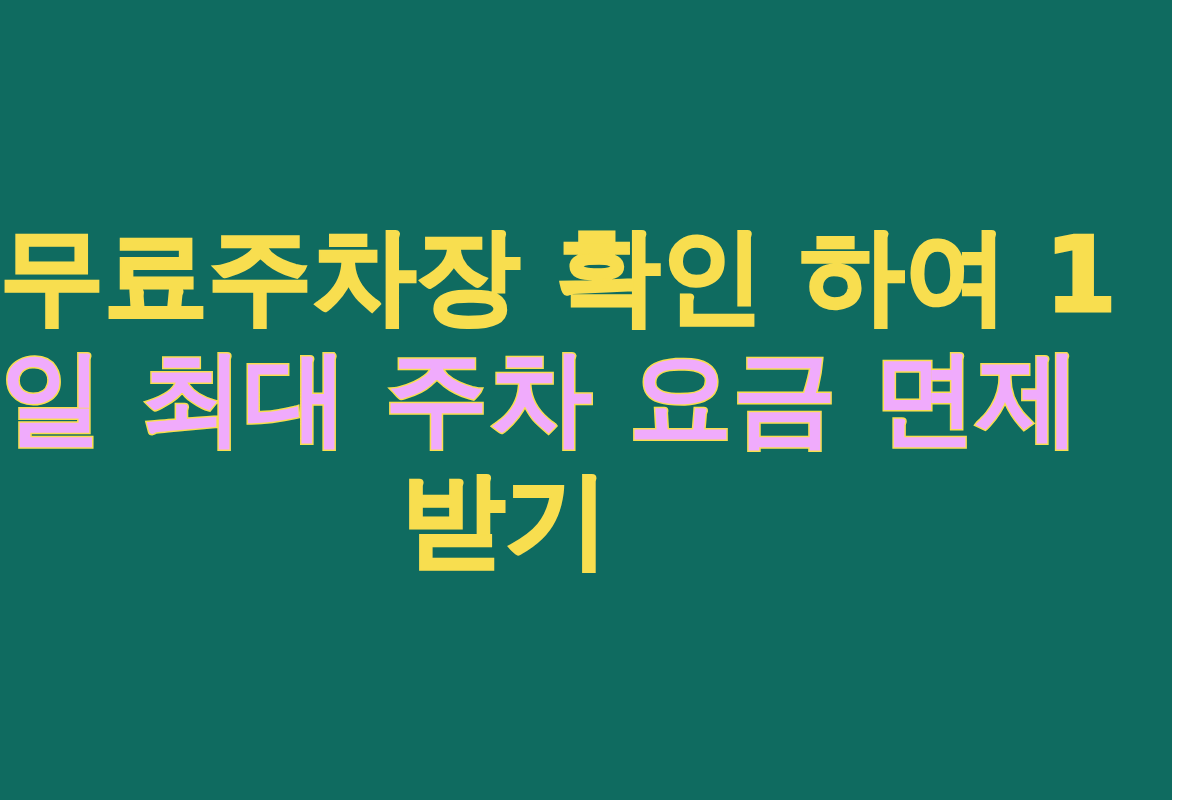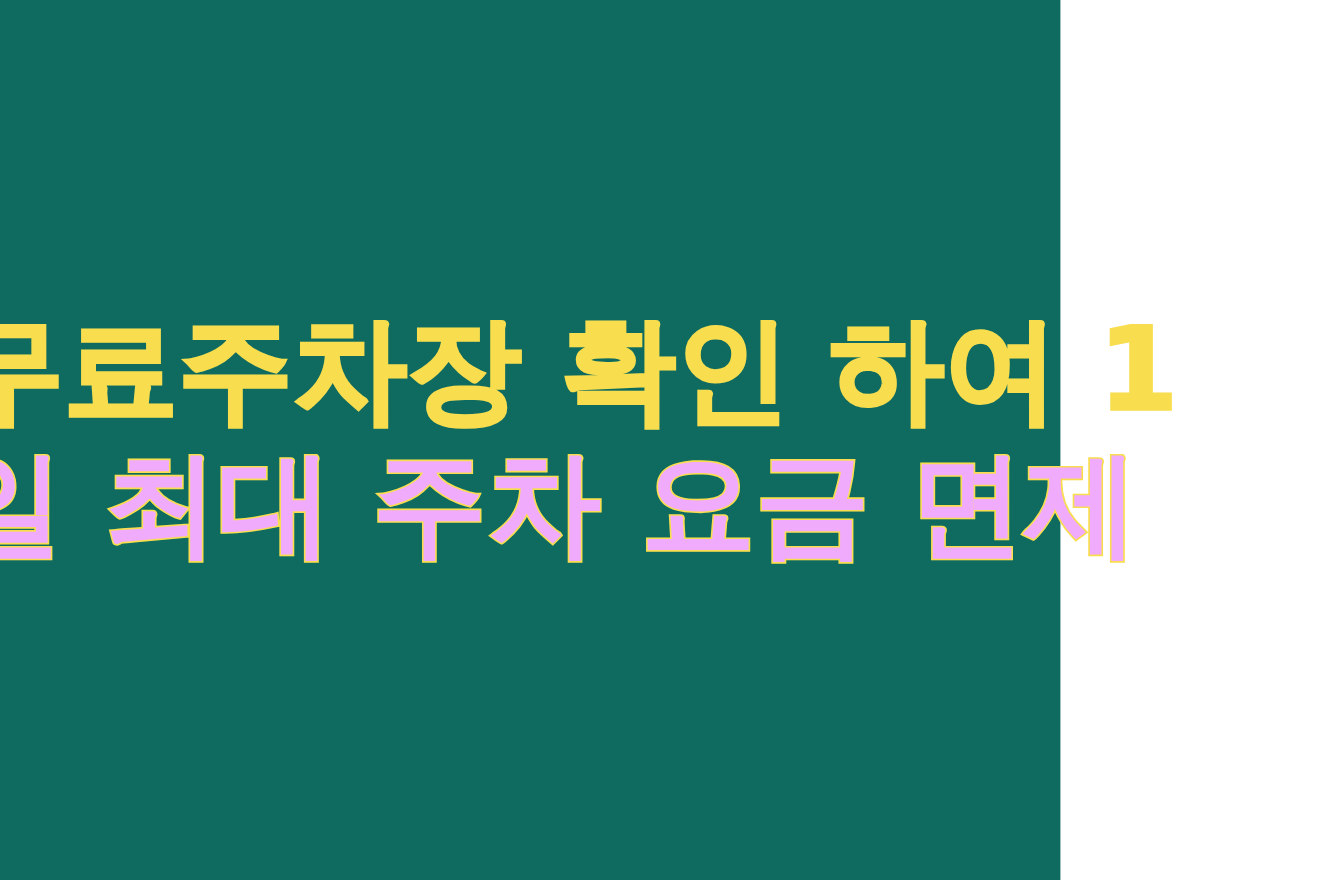--- a/index.html
+++ b/index.html
@@ -10,26 +10,26 @@
 
   body {
     width: 1200px;
     height: 800px;
     overflow: hidden;
     font-family: "DejaVu Sans", sans-serif;
   }
 
   #banner {
     position: relative;
-    width: 964px;
+    width: 1172px;
     height: 800px;
     box-sizing: border-box;
     display: flex;
     align-items: center;
-    justify-content: flex-end;
+    justify-content: flex-start;
     background: #0F6B60;
   }
 
   #headline-block {
     width: 1010px;
     text-align: center;
     
     margin-top: -6px;
   }
 
@@ -52,16 +52,17 @@
 <body>
 
 <div id="banner" style="background: rgb(15, 107, 96);">
 
   <div id="headline-block">
 
     <span class="headline-line" style="color: rgb(248, 222, 79); -webkit-text-stroke: 3px rgb(248, 222, 79);">무료주차장 확인 하여 1</span>
 
     <span class="headline-line" style="color: #f0abfc; -webkit-text-stroke: 3px rgb(248, 222, 79);">일 최대 주차 요금 면제</span>
 
+    <span class="headline-line" style="color: rgb(248, 222, 79); -webkit-text-stroke: 3px rgb(248, 222, 79);">받기</span>
 
   </div>
 
 </div>
 
 </body></html>

